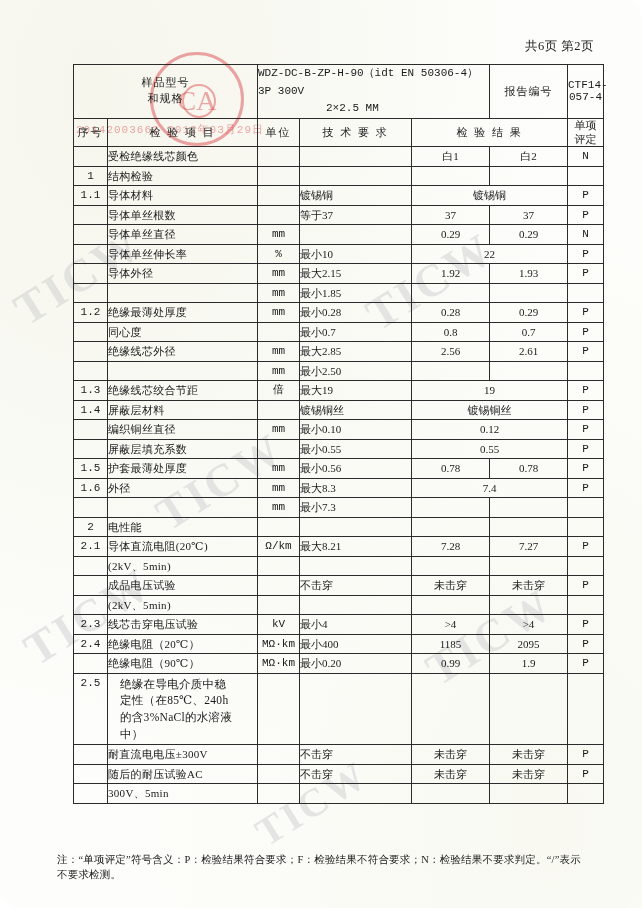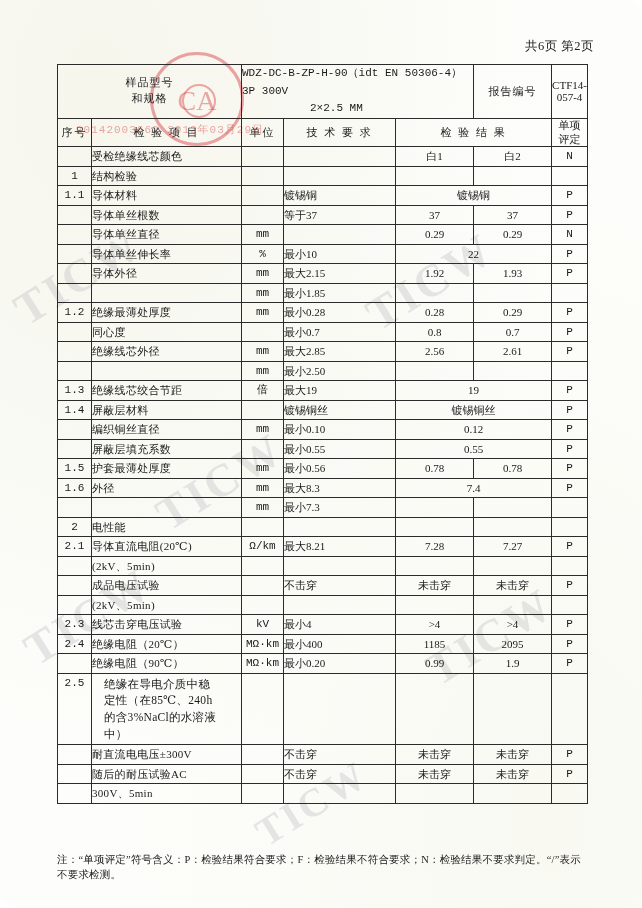--- a/index.html
+++ b/index.html
@@ -33,21 +33,21 @@
   .pageinfo {
     position: absolute;
     top: 38px;
     right: 48px;
     font-size: 12.5px;
     letter-spacing: 0.5px;
   }
   table.maintable {
     position: absolute;
     top: 64px;
-    left: 57px;
+    left: 73px;
     width: 530px;
     border-collapse: collapse;
     table-layout: fixed;
   }
   table.maintable td {
     border: 1px solid #2b2b2b;
     font-size: 11px;
     padding: 0;
     vertical-align: middle;
   }
@@ -72,21 +72,21 @@
   .hdr-rep-label {
     width: 74px;
     text-align: center;
     font-size: 12px;
     letter-spacing: 1px;
   }
   .hdr-rep-value {
     width: 96px;
     text-align: center;
     font-size: 11.5px;
-    font-family: Liberation Serif, serif;
+    font-family: Liberation Mono, monospace;
   }
   
   .colhdr td {
     text-align: center;
     font-size: 12px;
     letter-spacing: 2px;
     padding: 5px 0;
     line-height: 1.2;
   }
   .colhdr .twoline {

